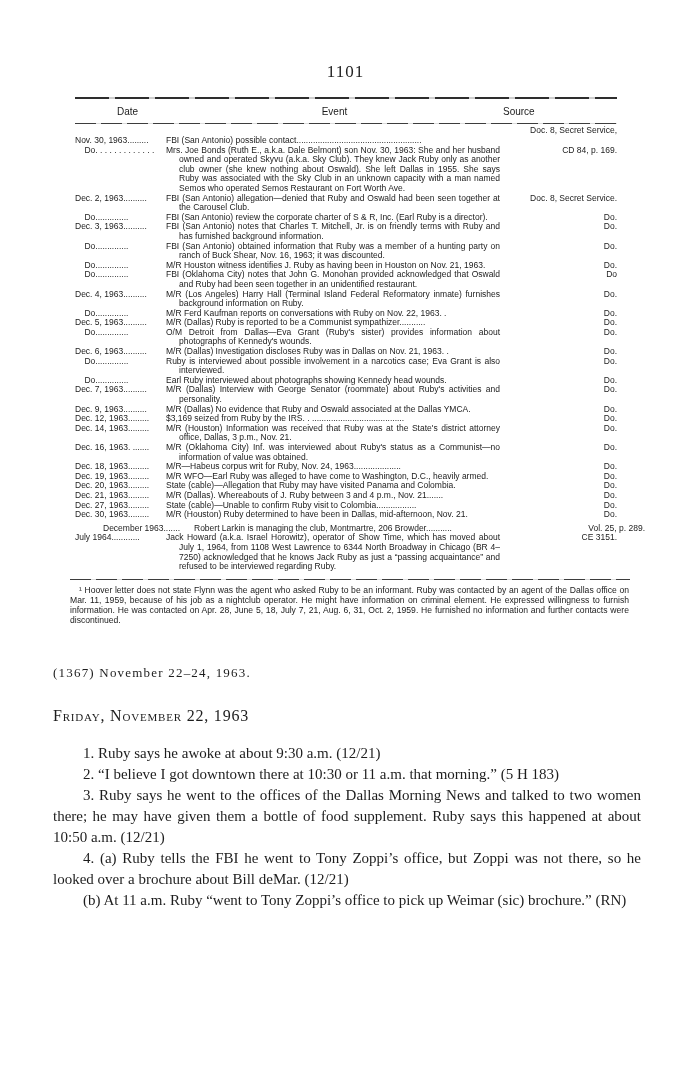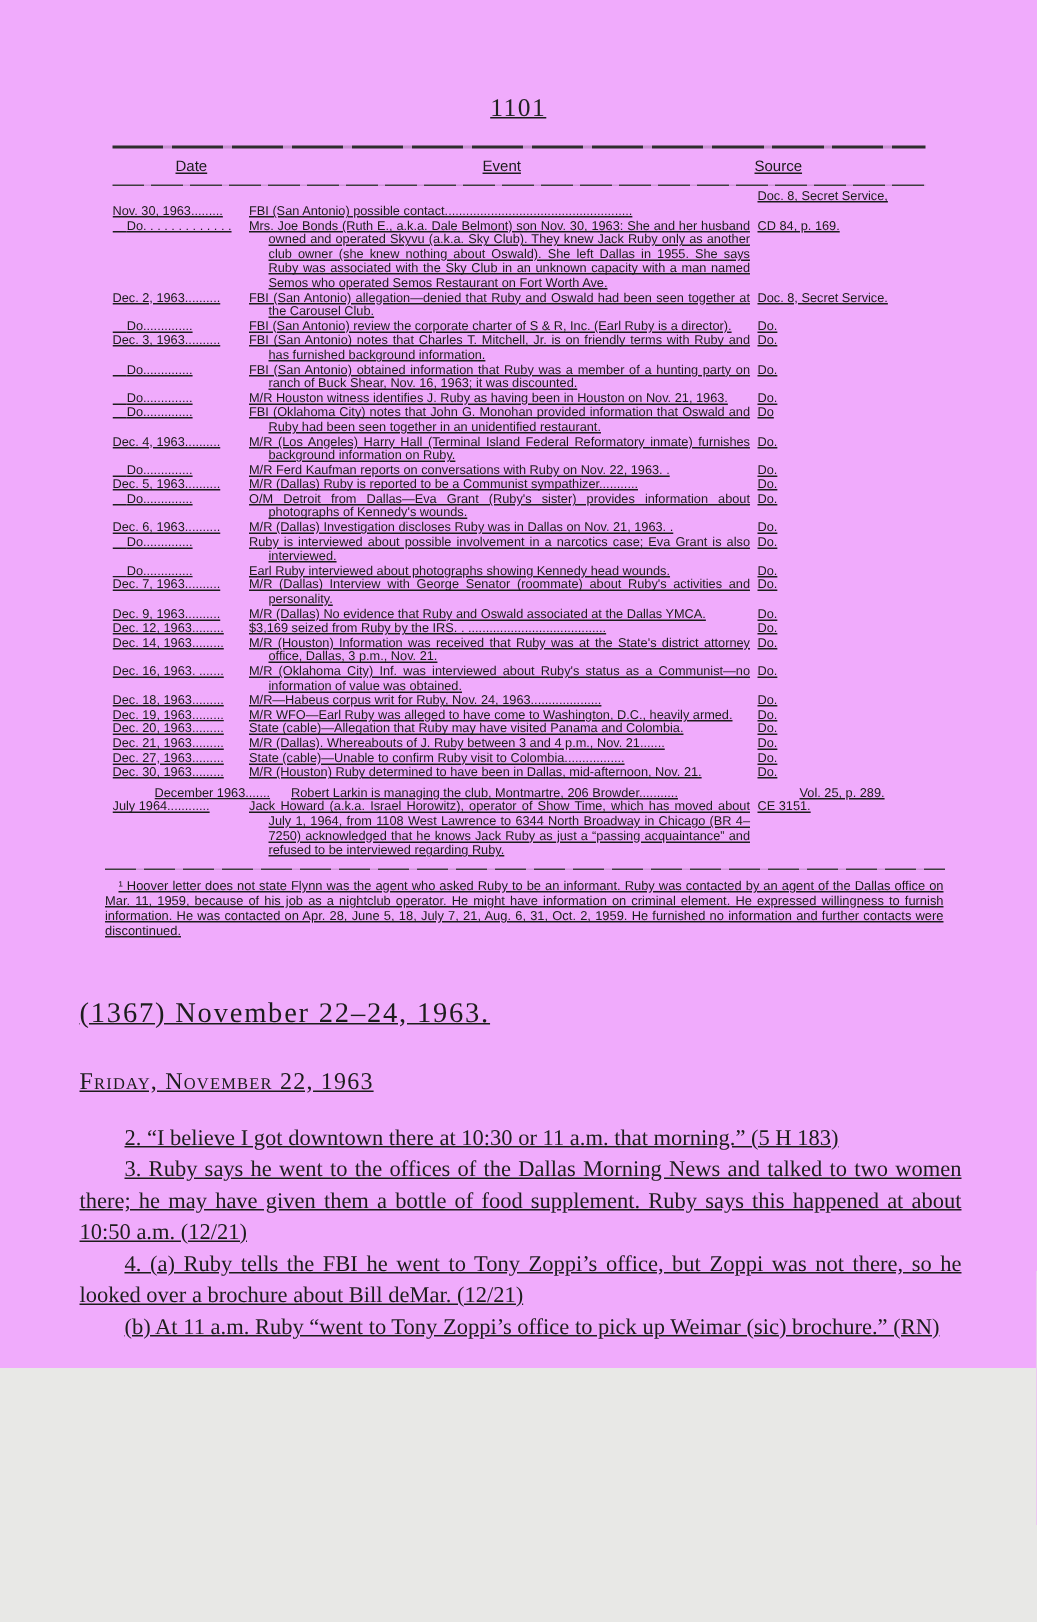--- a/index.html
+++ b/index.html
@@ -1,25 +1,24 @@
 <!DOCTYPE html>
 <html><head>
 <meta charset="utf-8">
 <style>
   * { margin: 0; padding: 0; box-sizing: border-box; }
   html, body { background: #e8e8e6; }
   .sheet {
     position: relative;
     width: 691px;
-    height: 912px;
+    height: 1081px;
     margin: 0 auto;
-    background: #f0abfc;
+    background: #ffffff;
     color: #1c1c1c;
     overflow: hidden;
-    text-decoration: underline;
   }
   
   .page-number {
     padding-top: 62px;
     text-align: center;
     font-family: "Liberation Serif", "DejaVu Serif", serif;
     font-size: 17px;
     letter-spacing: 1px;
     color: #222;
   }
@@ -47,42 +46,42 @@
   .trow { display: grid; grid-template-columns: 88px 340px 114px; }
   .trow.gap { margin-top: 4px; margin-left: 28px; }
   .date-cell { white-space: pre-wrap; overflow: hidden; }
   .event-cell {
     padding-left: 16px;
     text-indent: -13px;
     padding-right: 3px;
     text-align: justify;
     word-break: break-word;
   }
-  .source-cell { text-align: left; padding-left: 2px; }
+  .source-cell { text-align: right; padding-left: 2px; }
   .source-cell.raised { margin-top: -9.6px; }
   
   .foot-rule { margin: 7px 61px 0 70px; }
   .footnote {
     margin: 5px 62px 0 70px;
     font-family: "Liberation Sans", "DejaVu Sans", sans-serif;
     font-size: 8.6px;
     line-height: 10px;
     text-align: justify;
     text-indent: 9px;
     color: #1b1b1b;
   }
   
   .body-section {
     margin: 40px 50px 0 53px;
     font-family: "Liberation Serif", "DejaVu Serif", serif;
     font-size: 15px;
     color: #1d1d1d;
   }
   .entry-heading {
-    font-size: 19px;
+    font-size: 13px;
     letter-spacing: 1.2px;
     margin-bottom: 26px;
   }
   .day-heading {
     text-align: left;
     font-variant: small-caps;
     font-weight: normal;
     font-size: 16px;
     letter-spacing: 0.8px;
     margin-bottom: 18px;
@@ -140,21 +139,21 @@
           <div class="event-cell">FBI (San Antonio) obtained information that Ruby was a member of a hunting party on ranch of Buck Shear, Nov. 16, 1963; it was discounted.</div>
           <div class="source-cell">Do.</div>
         </div>
         <div class="trow">
           <div class="date-cell">    Do..............</div>
           <div class="event-cell">M/R Houston witness identifies J. Ruby as having been in Houston on Nov. 21, 1963.</div>
           <div class="source-cell">Do.</div>
         </div>
         <div class="trow">
           <div class="date-cell">    Do..............</div>
-          <div class="event-cell">FBI (Oklahoma City) notes that John G. Monohan provided information that Oswald and Ruby had been seen together in an unidentified restaurant.</div>
+          <div class="event-cell">FBI (Oklahoma City) notes that John G. Monohan provided acknowledged that Oswald and Ruby had been seen together in an unidentified restaurant.</div>
           <div class="source-cell">Do</div>
         </div>
         <div class="trow">
           <div class="date-cell">Dec. 4, 1963..........</div>
           <div class="event-cell">M/R (Los Angeles) Harry Hall (Terminal Island Federal Reformatory inmate) furnishes background information on Ruby.</div>
           <div class="source-cell">Do.</div>
         </div>
         <div class="trow">
           <div class="date-cell">    Do..............</div>
           <div class="event-cell">M/R Ferd Kaufman reports on conversations with Ruby on Nov. 22, 1963. .</div>
@@ -253,20 +252,21 @@
       </div>
   </div>
 
   <div class="rule foot-rule"></div>
   <div class="footnote">¹ Hoover letter does not state Flynn was the agent who asked Ruby to be an informant. Ruby was contacted by an agent of the Dallas office on Mar. 11, 1959, because of his job as a nightclub operator. He might have information on criminal element. He expressed willingness to furnish information. He was contacted on Apr. 28, June 5, 18, July 7, 21, Aug. 6, 31, Oct. 2, 1959. He furnished no information and further contacts were discontinued.</div>
 
   <div class="body-section">
     <p class="entry-heading">(1367) November 22–24, 1963.</p>
     <h3 class="day-heading">Friday, November 22, 1963</h3>
     <div class="paragraphs" id="paragraphs">
+        <p>1.  Ruby says he awoke at about 9:30 a.m. (12/21)</p>
         <p>2. “I believe I got downtown there at 10:30 or 11 a.m. that morning.” (5 H 183)</p>
         <p>3.  Ruby says he went to the offices of the Dallas Morning News and talked to two women there; he may have given them a bottle of food supplement. Ruby says this happened at about 10:50 a.m. (12/21)</p>
         <p>4.  (a)  Ruby tells the FBI he went to Tony Zoppi’s office, but Zoppi was not there, so he looked over a brochure about Bill deMar. (12/21)</p>
         <p>(b)  At 11 a.m. Ruby “went to Tony Zoppi’s office to pick up Weimar (sic) brochure.” (RN)</p>
       </div>
   </div>
 
 </div>
 
 </body></html>

